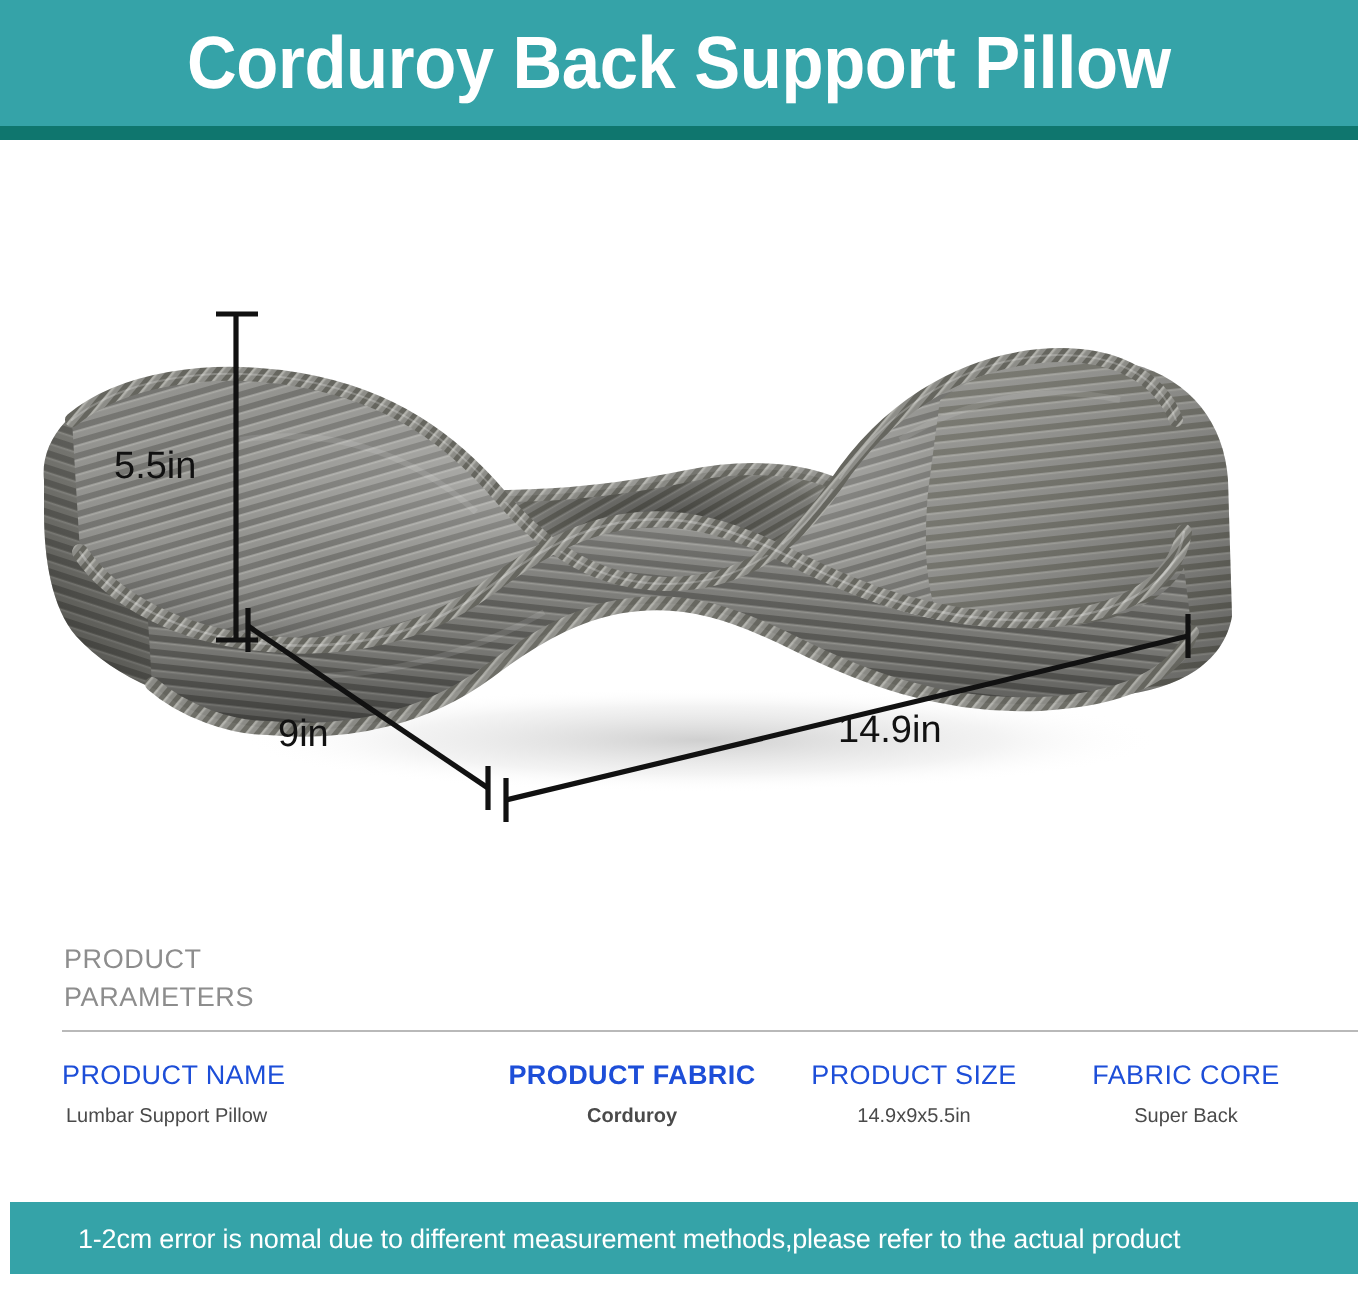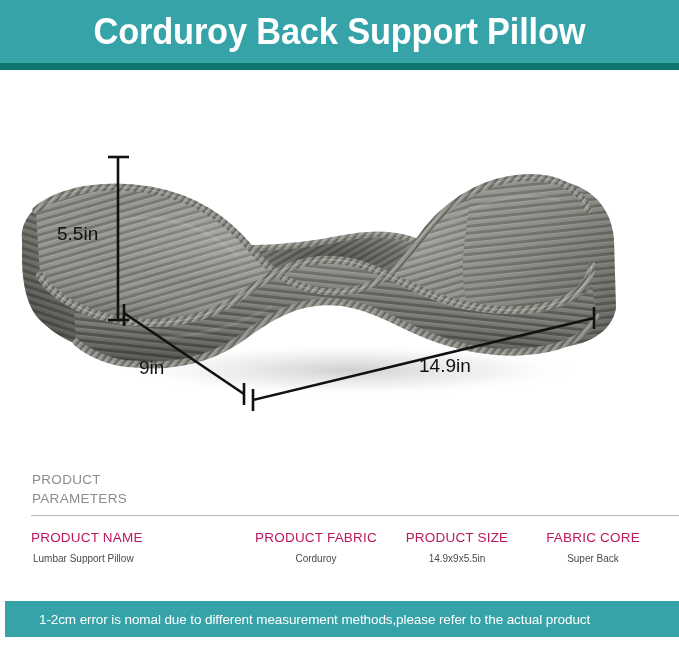--- a/index.html
+++ b/index.html
@@ -115,26 +115,26 @@
     width: 679px;
     display: flex;
     align-items: flex-start;
   }
   .param-col {
     display: flex;
     flex-direction: column;
     align-items: center;
   }
   .param-col.col-name   { width: 190px; margin-left: 13px; align-items: flex-start; }
-  .param-col.col-fabric { width: 150px; margin-left: 20px; }
+  .param-col.col-fabric { width: 150px; margin-left: 20px; font-weight: bold; }
   .param-col.col-size   { width: 132px; margin-left: 0px; }
   .param-col.col-core   { width: 140px; margin-left: 0px; }
   .param-col.col-name .param-value { margin-left: 2px; }
   .param-label {
-    color: #be185d;
+    color: #1d4ed8;
     font-size: 13.5px;
     letter-spacing: 0.2px;
     white-space: nowrap;
   }
   .param-value {
     margin-top: 8px;
     color: #4a4a4a;
     font-size: 10px;
     white-space: nowrap;
   }

